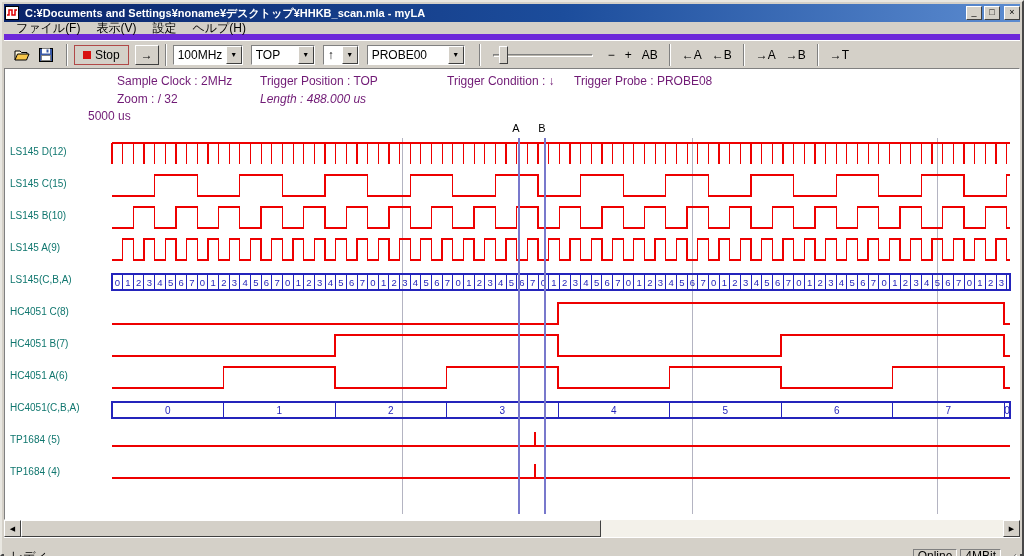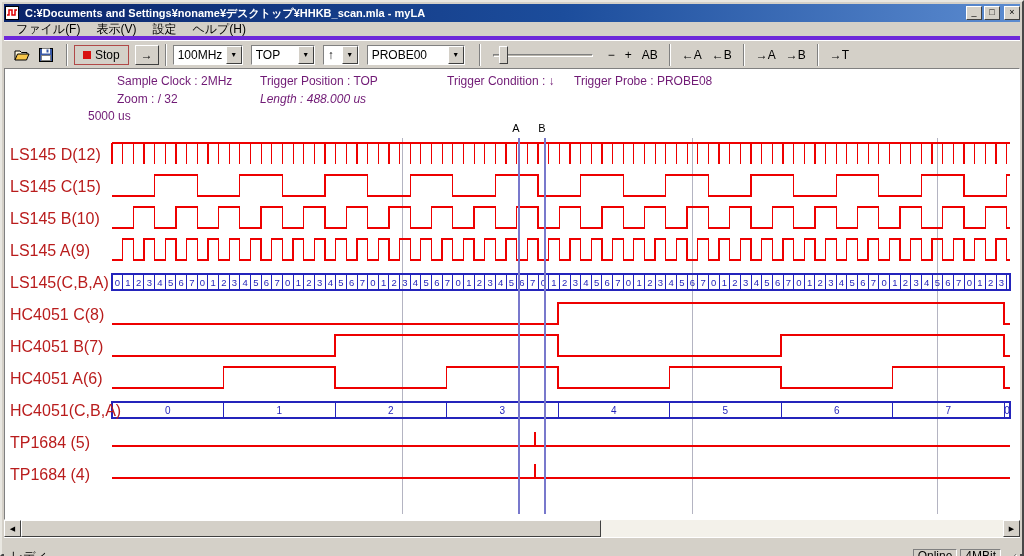--- a/index.html
+++ b/index.html
@@ -11,21 +11,21 @@
   .titlebar{position:absolute;left:2px;top:2px;right:2px;height:18px;
     background:linear-gradient(90deg,#0a246a 0%,#1c4d9c 55%,#5b8bd0 100%);
     display:flex;align-items:center;padding:0 0;gap:2px;}
   .title-text{flex:1;color:#fff;font-size:11px;font-weight:bold;white-space:nowrap;overflow:hidden;padding-left:3px;}
   .tb-btn{width:16px;height:14px;background:#d4d0c8;border:1px solid;border-color:#fff #404040 #404040 #fff;
     font-size:9px;line-height:11px;text-align:center;color:#000;cursor:default;}
   .tb-close{margin-left:2px;}
 
   
   .menubar{position:absolute;left:2px;top:20px;right:2px;height:18px;background:#d4d0c8;
-    display:flex;align-items:center;font-size:12px;padding-left:4px;border-bottom:4px solid #6d28d9;}
+    display:flex;align-items:center;font-size:12px;padding-left:4px;border-bottom:6px solid #6d28d9;}
   .menu-item{padding:1px 8px;cursor:default;}
 
   
   .toolbar{position:absolute;left:2px;top:38px;right:2px;height:28px;background:#d4d0c8;
     display:flex;align-items:center;padding-left:8px;border-top:1px solid #fff;}
   .tool-sep{width:2px;height:22px;border-left:1px solid #808080;border-right:1px solid #fff;margin:0 6px;}
   .tool-icon{width:20px;height:20px;display:flex;align-items:center;justify-content:center;margin-right:4px;}
   .stop-btn{display:flex;align-items:center;gap:4px;height:20px;padding:0 8px;background:#d4d0c8;
     border:1px solid #b04848;font-size:12px;}
   .stop-square{width:8px;height:8px;background:#d81010;display:inline-block;}
@@ -41,21 +41,21 @@
     border:1px solid;border-color:#808080 #fff #fff #808080;}
   .slider-handle{position:absolute;left:6px;top:2px;width:9px;height:18px;background:#d4d0c8;
     border:1px solid;border-color:#fff #404040 #404040 #fff;}
   .flat-btn{padding:2px 5px;font-size:12px;cursor:default;white-space:nowrap;}
 
   
   .client-bg{position:absolute;left:2px;top:66px;right:2px;height:452px;background:#fff;
     border:1px solid;border-color:#808080 #fff #fff #808080;}
   .info-text{position:absolute;font-size:12px;color:#701a75;white-space:nowrap;}
   #channel-labels{position:absolute;inset:0;pointer-events:none;}
-  .ch-label{position:absolute;left:8px;width:100px;font-size:16px;color:#b91c1c;white-space:nowrap;}
+  .ch-label{position:absolute;left:8px;width:100px;font-size:10px;color:#0f766e;white-space:nowrap;}
 
   
   .hscroll{position:absolute;left:2px;right:2px;top:518px;height:17px;background:#f3f1ea;}
   .scroll-btn{position:absolute;top:0;width:17px;height:17px;background:#d4d0c8;
     border:1px solid;border-color:#fff #404040 #404040 #fff;font-size:7px;line-height:15px;text-align:center;}
   .scroll-left{left:0;} .scroll-right{right:0;}
   .scroll-thumb{position:absolute;left:17px;top:0;width:580px;height:17px;background:#d4d0c8;
     border:1px solid;border-color:#fff #404040 #404040 #fff;}
 
   

